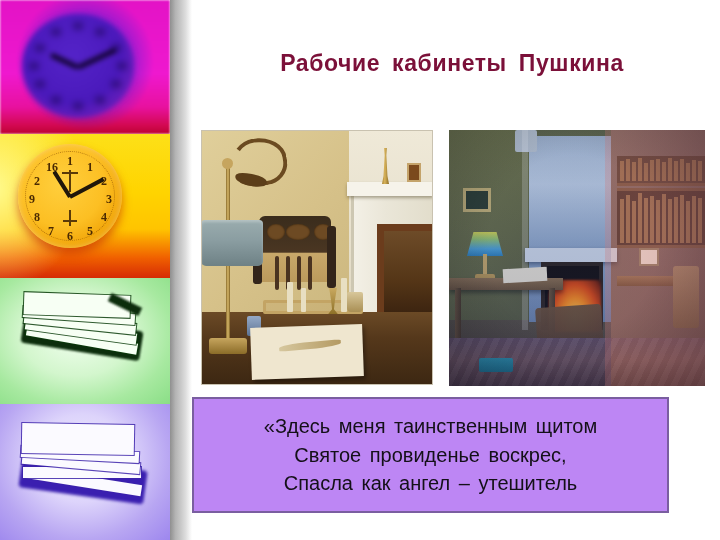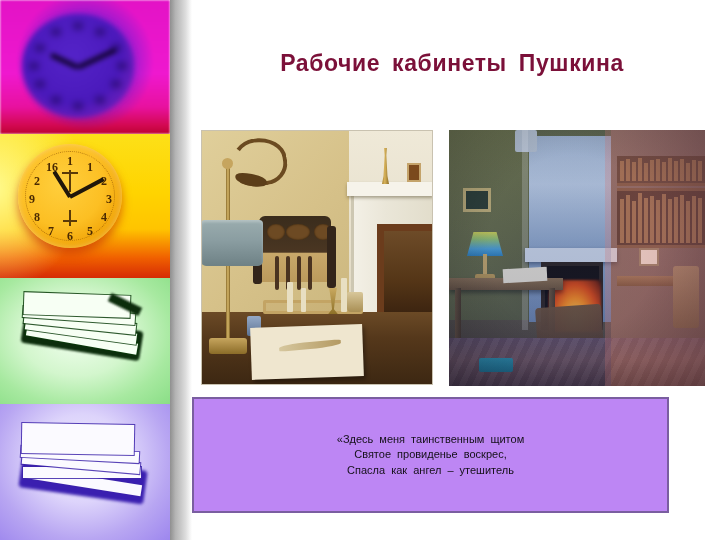--- a/index.html
+++ b/index.html
@@ -471,21 +471,21 @@
     width: 477px; height: 116px;
     background: #bd86f4;
     border: 2px solid #7a5ea0;
     display: flex;
     align-items: center;
     justify-content: center;
   }
   #quote-lines {
     text-align: center;
     font-family: "Liberation Sans", sans-serif;
-    font-size: 11px;
+    font-size: 20px;
     line-height: 1.42;
     color: #141018;
     word-spacing: 3px;
     white-space: nowrap;
   }
   #quote-lines .qline { display: block; }
 </style>
 </head>
 <body>
 

